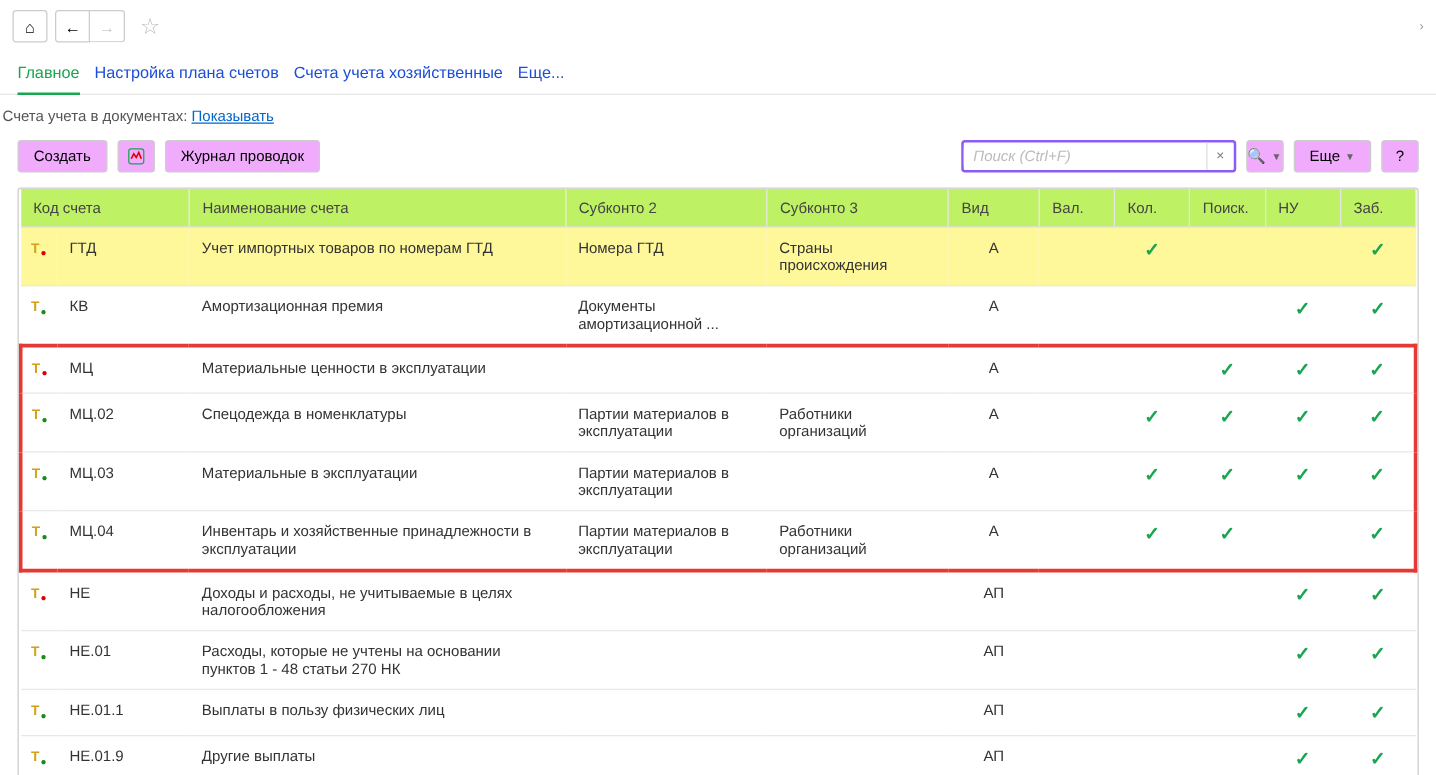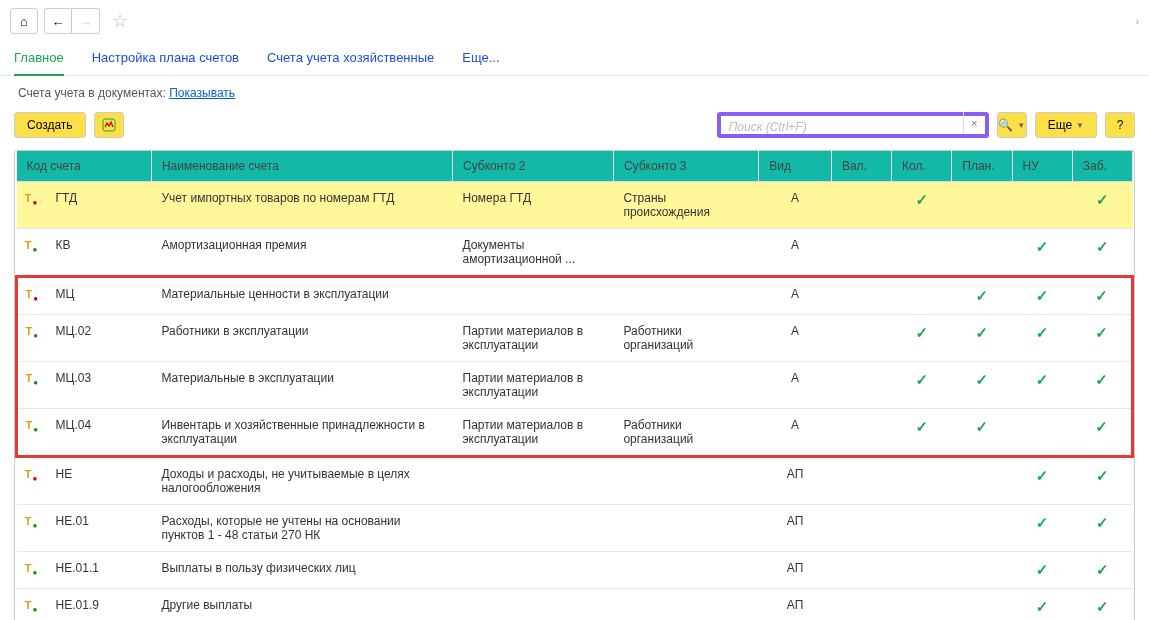--- a/index.html
+++ b/index.html
@@ -8,40 +8,40 @@
     .header-bar { display: flex; align-items: center; padding: 8px 10px; gap: 6px; }
     .nav-btn { width: 28px; height: 26px; border: 1px solid #ccc; background: #fff; border-radius: 3px; display: flex; align-items: center; justify-content: center; cursor: pointer; font-size: 13px; }
     .nav-btn.disabled { color: #ccc; }
     .nav-group { display: flex; gap: 0; }
     .nav-group .nav-btn:first-child { border-radius: 3px 0 0 3px; }
     .nav-group .nav-btn:last-child { border-radius: 0 3px 3px 0; border-left: none; }
     .star { width: 28px; height: 26px; display: flex; align-items: center; justify-content: center; color: #bbb; font-size: 18px; cursor: pointer; }
     .page-title { font-size: 20px; color: #444; font-weight: normal; margin-left: 4px; }
     .right-chevron { margin-left: auto; color: #999; font-size: 10px; }
     
-    .tabs { display: flex; gap: 28px; padding: 8px 14px 10px; border-bottom: 1px solid #e5e5e5; }
+    .tabs { display: flex; gap: 12px; padding: 8px 14px 10px; border-bottom: 1px solid #e5e5e5; }
     .tab { color: #1d4ed8; cursor: pointer; font-size: 13px; }
     .tab.active { color: #1aa550; border-bottom: 2px solid #1aa550; padding-bottom: 8px; margin-bottom: -11px; }
     
-    .info-line { padding: 10px 18px 6px; color: #555; font-size: 12px; }
+    .info-line { padding: 10px 2px 6px; color: #555; font-size: 12px; }
     .link { color: #0066cc; text-decoration: underline; cursor: pointer; }
     
     .toolbar { display: flex; align-items: center; padding: 6px 14px 12px; gap: 8px; }
-    .btn { padding: 5px 12px; border: 1px solid #ccc; background: #fde047; border-radius: 3px; cursor: pointer; font-size: 12px; }
+    .btn { padding: 5px 12px; border: 1px solid #ccc; background: #f0abfc; border-radius: 3px; cursor: pointer; font-size: 12px; }
     .btn-icon { width: 30px; padding: 5px 0; display: flex; align-items: center; justify-content: center; }
-    .search-box { margin-left: auto; display: flex; align-items: flex-end; border: 4px solid #8b5cf6; border-radius: 3px; width: 272px; height: 26px; }
+    .search-box { margin-left: auto; display: flex; align-items: center; border: 2px solid #8b5cf6; border-radius: 3px; width: 220px; height: 26px; }
     .search-box input { border: none; flex: 1; padding: 0 8px; font-size: 12px; outline: none; color: #aaa; }
     .search-box input::placeholder { color: #bbb; font-style: italic; }
     .search-clear { width: 22px; text-align: center; color: #777; cursor: pointer; border-left: 1px solid #ddd; font-size: 11px; line-height: 22px; }
     .drop-btn { display: flex; align-items: center; gap: 4px; }
     .caret { font-size: 8px; color: #666; }
     
     .table-wrap { margin: 0 14px; border: 1px solid #ccc; border-radius: 3px; overflow: hidden; }
     table { border-collapse: collapse; width: 100%; table-layout: fixed; }
-    th { background: #14b8a6; padding: 8px 10px; text-align: left; font-weight: normal; color: #444; border-bottom: 1px solid #ddd; border-right: 1px solid #e5e5e5; font-size: 12px; }
+    th { background: #bef264; padding: 8px 10px; text-align: left; font-weight: normal; color: #444; border-bottom: 1px solid #ddd; border-right: 1px solid #e5e5e5; font-size: 12px; }
     td { padding: 9px 10px; border-bottom: 1px solid #e8e8e8; vertical-align: top; font-size: 12px; color: #333; }
     .icon-cell { width: 24px; text-align: center; padding: 9px 4px; }
     .t-icon { font-weight: bold; font-size: 11px; }
     .t-yellow { color: #d4a017; }
     .dot-red { color: #d00; font-size: 8px; display: inline-block; vertical-align: sub; margin-left: 1px; }
     .dot-green { color: #1a8a1a; font-size: 8px; display: inline-block; vertical-align: sub; margin-left: 1px; }
     tr.highlight td { background: #fff89a; }
     .check { color: #1aa550; font-size: 15px; font-weight: bold; text-align: center; }
     .center { text-align: center; }
     .red-border-top td { border-top: 3px solid #e53935; }
@@ -94,20 +94,21 @@
 </div>
 
 <div class="toolbar">
   <button class="btn">Создать</button>
   <button class="btn btn-icon">
     <svg class="at-icon" viewBox="0 0 14 14">
         <rect x="1" y="1" width="12" height="12" rx="2" fill="none" stroke="#1aa550" stroke-width="1"></rect>
         <path d="M3 9 L5 5 L7 8 L9 4 L11 9" fill="none" stroke="#d00" stroke-width="1.3"></path>
       </svg>
   </button>
+  <button class="btn">Журнал проводок</button>
 
   <div class="search-box">
     <input type="text" placeholder="Поиск (Ctrl+F)" style="">
     <span class="search-clear">×</span>
   </div>
   <button class="btn btn-icon drop-btn">
     <span>🔍</span>
       <span class="caret">▼</span>
   </button>
   <button class="btn drop-btn">
@@ -134,21 +135,21 @@
   </colgroup>
   <thead>
     <tr>
       <th colspan="2">Код счета</th>
       <th>Наименование счета</th>
       <th>Субконто 2</th>
       <th>Субконто 3</th>
       <th>Вид</th>
       <th>Вал.</th>
       <th>Кол.</th>
-      <th>План.</th>
+      <th>Поиск.</th>
       <th>НУ</th>
       <th>Заб.</th>
     </tr>
   </thead>
   <tbody id="tbody">
         <tr class="highlight">
           <td class="icon-cell"><span class="t-icon t-yellow">Т<span class="dot-red">●</span></span></td>
           <td>ГТД</td>
           <td>Учет импортных товаров по номерам ГТД</td>
           <td>Номера ГТД</td>
@@ -182,21 +183,21 @@
           <td class="center">А</td>
           <td class="center"></td>
           <td class="center"></td>
           <td class="center"><span class="check">✓</span></td>
           <td class="center"><span class="check">✓</span></td>
           <td class="center red-side-r"><span class="check">✓</span></td>
         </tr>
         <tr>
           <td class="icon-cell red-side-l"><span class="t-icon t-yellow">Т<span class="dot-green">●</span></span></td>
           <td>МЦ.02</td>
-          <td>Работники в эксплуатации</td>
+          <td>Спецодежда в номенклатуры</td>
           <td>Партии материалов в эксплуатации</td>
           <td>Работники организаций</td>
           <td class="center">А</td>
           <td class="center"></td>
           <td class="center"><span class="check">✓</span></td>
           <td class="center"><span class="check">✓</span></td>
           <td class="center"><span class="check">✓</span></td>
           <td class="center red-side-r"><span class="check">✓</span></td>
         </tr>
         <tr>

